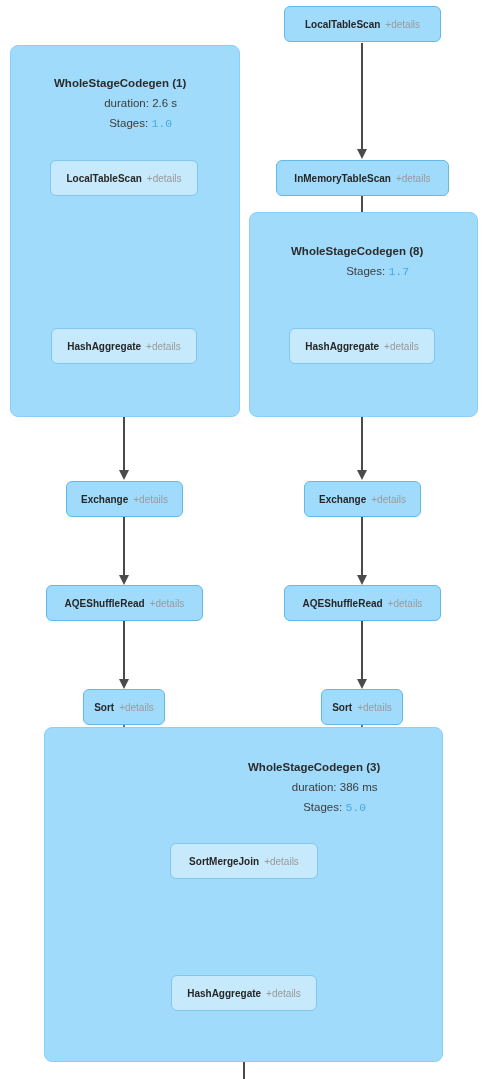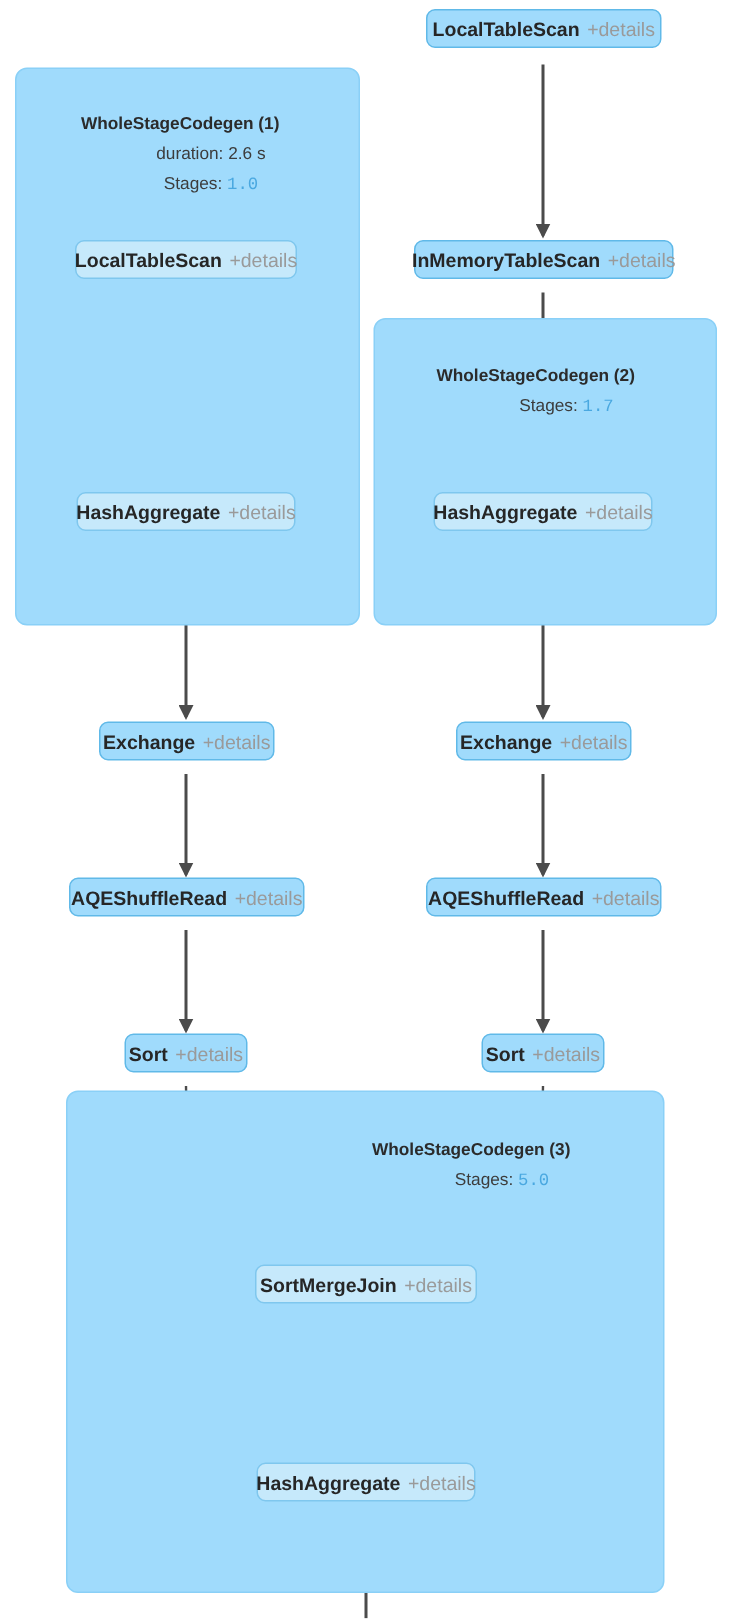--- a/index.html
+++ b/index.html
@@ -53,22 +53,22 @@
     font-family: Liberation Mono, monospace;
   }
   .node {
     position: absolute;
     box-sizing: border-box;
     border-radius: 6px;
     display: flex;
     align-items: center;
     justify-content: center;
     white-space: nowrap;
-    font-size: 13px;
-    height: 26px;
+    font-size: 10px;
+    height: 36px;
   }
   .node.plain {
     background: #a0dbfc;
     border: 1px solid #60b9e8;
   }
   .node.inner {
     background: #c6e9fb;
     border: 1px solid #7fc7ee;
   }
   .node-name {
@@ -124,30 +124,31 @@
     <div class="cluster-title">WholeStageCodegen (1)</div>
     <div class="cluster-metric">duration: 2.6 s</div>
     <div class="cluster-metric">
       <span>Stages:</span>
       <span class="stage-link">1.0</span>
     </div>
   </div>
 
   <div class="cluster" style="left:249px; top:212px; width:229px; height:205px;"></div>
   <div class="cluster-label" style="left:291px; top:241px;">
-    <div class="cluster-title">WholeStageCodegen (2)</div>
+    <div class="cluster-title">WholeStageCodegen (8)</div>
     <div class="cluster-metric">
       <span>Stages:</span>
       <span class="stage-link">1.7</span>
     </div>
   </div>
 
   <div class="cluster" style="left:44px; top:727px; width:399px; height:335px;"></div>
   <div class="cluster-label" style="left:248px; top:757px;">
     <div class="cluster-title">WholeStageCodegen (3)</div>
+    <div class="cluster-metric">duration: 386 ms</div>
     <div class="cluster-metric">
       <span>Stages:</span>
       <span class="stage-link">5.0</span>
     </div>
   </div>
 
   <div class="node plain" style="left:284px; top:6px; width:157px;">
     <span class="node-name">LocalTableScan</span>
     <span class="node-details">+details</span>
   </div>

